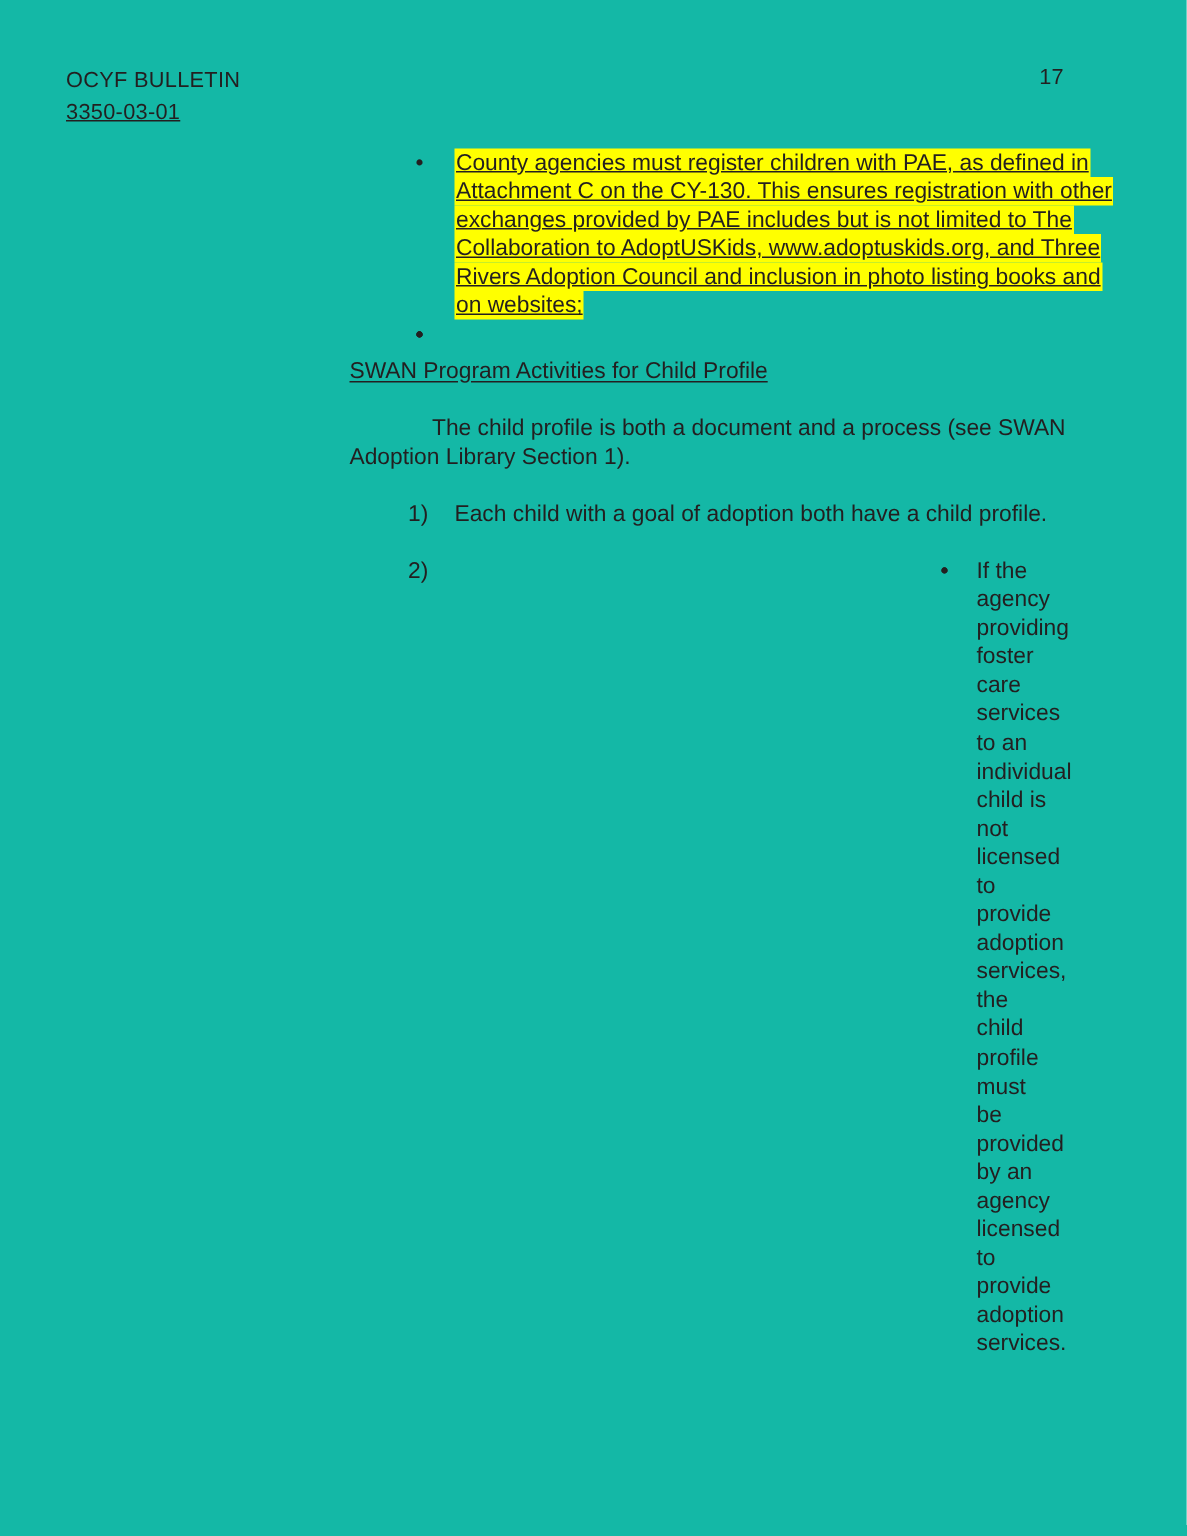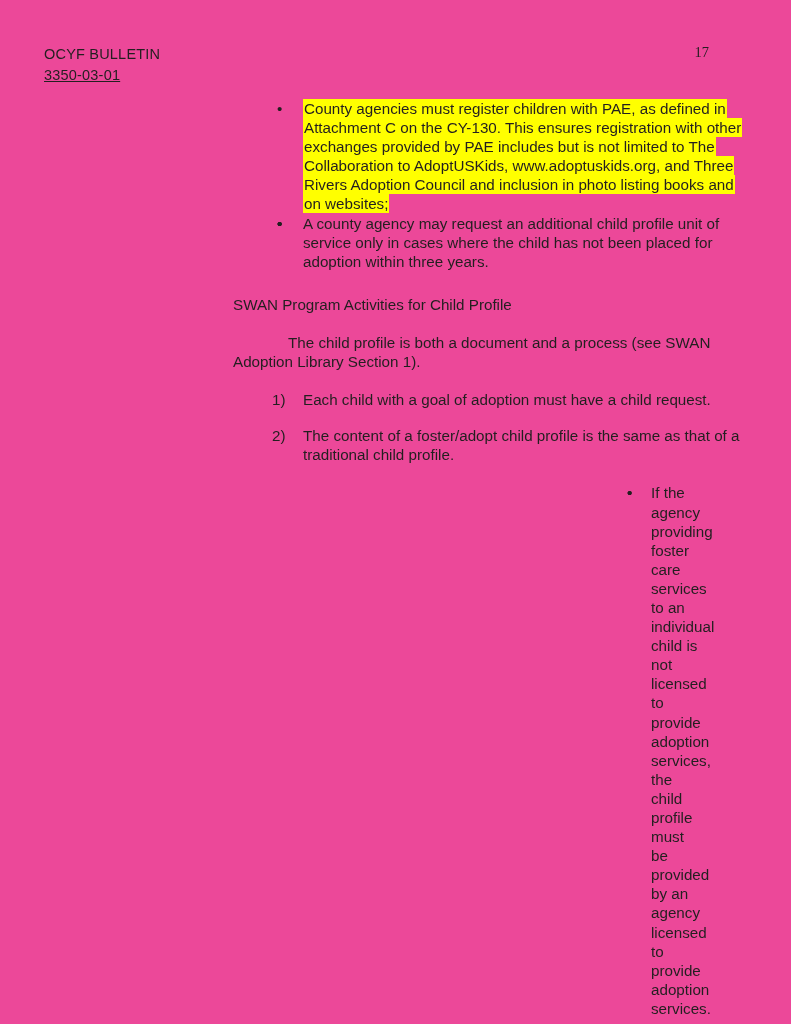--- a/index.html
+++ b/index.html
@@ -12,21 +12,21 @@
     height: 1024px;
     position: relative;
     font-family: "Liberation Sans", sans-serif;
     color: #231f20;
     overflow: hidden;
   }
 
   .page {
     position: absolute;
     inset: 0;
-    background: #ec4899;
+    background: #14b8a6;
   }
 
   
   .doc-header {
     position: absolute;
     top: 44px;
     left: 44px;
     right: 44px;
     display: flex;
     justify-content: space-between;
@@ -42,21 +42,20 @@
     white-space: pre;
   }
   .header-number {
     display: block;
     white-space: pre;
     text-decoration: underline;
   }
   .header-page {
     font-size: 14.5px;
     padding-right: 38px;
-    font-family: Liberation Serif, serif;
   }
 
   
   .body-content {
     position: absolute;
     top: 99px;
     left: 0;
     right: 0;
     font-size: 15.2px;
     line-height: 19.1px;
@@ -89,29 +88,31 @@
 
   
   li.highlight .txt {
     display: inline;
   }
   li.highlight .txt span.hl {
     background-color: #ffff00;
     box-decoration-break: clone;
     -webkit-box-decoration-break: clone;
     padding: 1px 1px;
+    text-decoration: underline;
   }
 
   
   .section-heading {
     margin-top: 24px;
     padding-left: 233px;
     font-size: 15.2px;
   }
   .section-heading .u {
+    text-decoration: underline;
     text-underline-offset: 2px;
   }
 
   
   .lead-paragraph {
     margin-top: 19px;
     padding-left: 233px;
     padding-right: 43px;
     text-indent: 55px;
   }
@@ -182,40 +183,38 @@
         <span class="txt"><span class="hl">County agencies must register children with PAE, as defined in Attachment C on the CY-130.  This ensures registration with other exchanges provided by PAE includes but is not limited to The Collaboration to AdoptUSKids, www.adoptuskids.org, and Three Rivers Adoption Council and inclusion in photo listing books and on websites;</span></span>
       </li>
       <li>
         <span class="marker">•</span>
       </li>
       <li>
         <span class="marker">•</span>
       </li>
       <li>
         <span class="marker">•</span>
-        <span class="txt">A county agency may request an additional child profile unit of service only in cases where the child has not been placed for adoption within three years.</span>
       </li>
     </ul>
 
     <div class="section-heading">
       <span class="u">SWAN Program Activities for Child Profile</span>
     </div>
 
     <div class="lead-paragraph">The child profile is both a document and a process (see SWAN Adoption Library Section 1).</div>
 
     <ol class="numbered">
 
       <li>
         <span class="num">1)</span>
-        <span class="txt">Each child with a goal of adoption must have a child request.</span>
+        <span class="txt">Each child with a goal of adoption both have a child profile.</span>
       </li>
 
       <li>
         <span class="num">2)</span>
-        <span class="txt">The content of a foster/adopt child profile is the same as that of a traditional child profile.</span>
         <ul class="subbullets">
           <li>
             <span class="marker">•</span>
           </li>
           <li>
             <span class="marker">•</span>
             <span class="txt">If the agency providing foster care services to an individual child is not licensed to provide adoption services, the child profile must be provided by an agency licensed to provide adoption services.</span>
           </li>
         </ul>
       </li>

